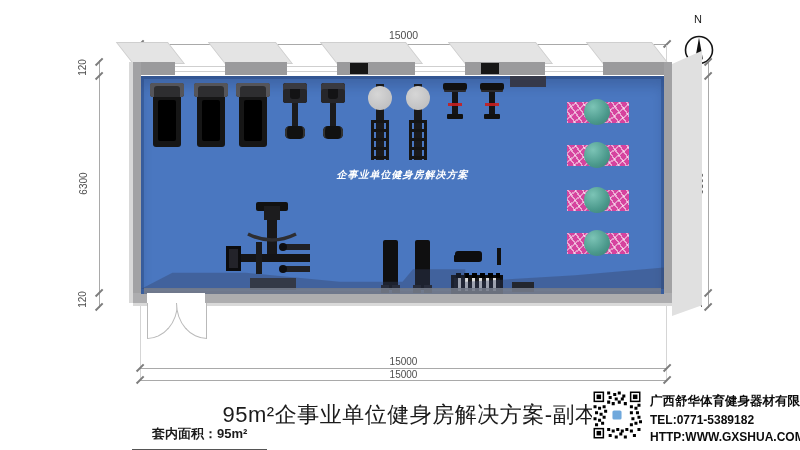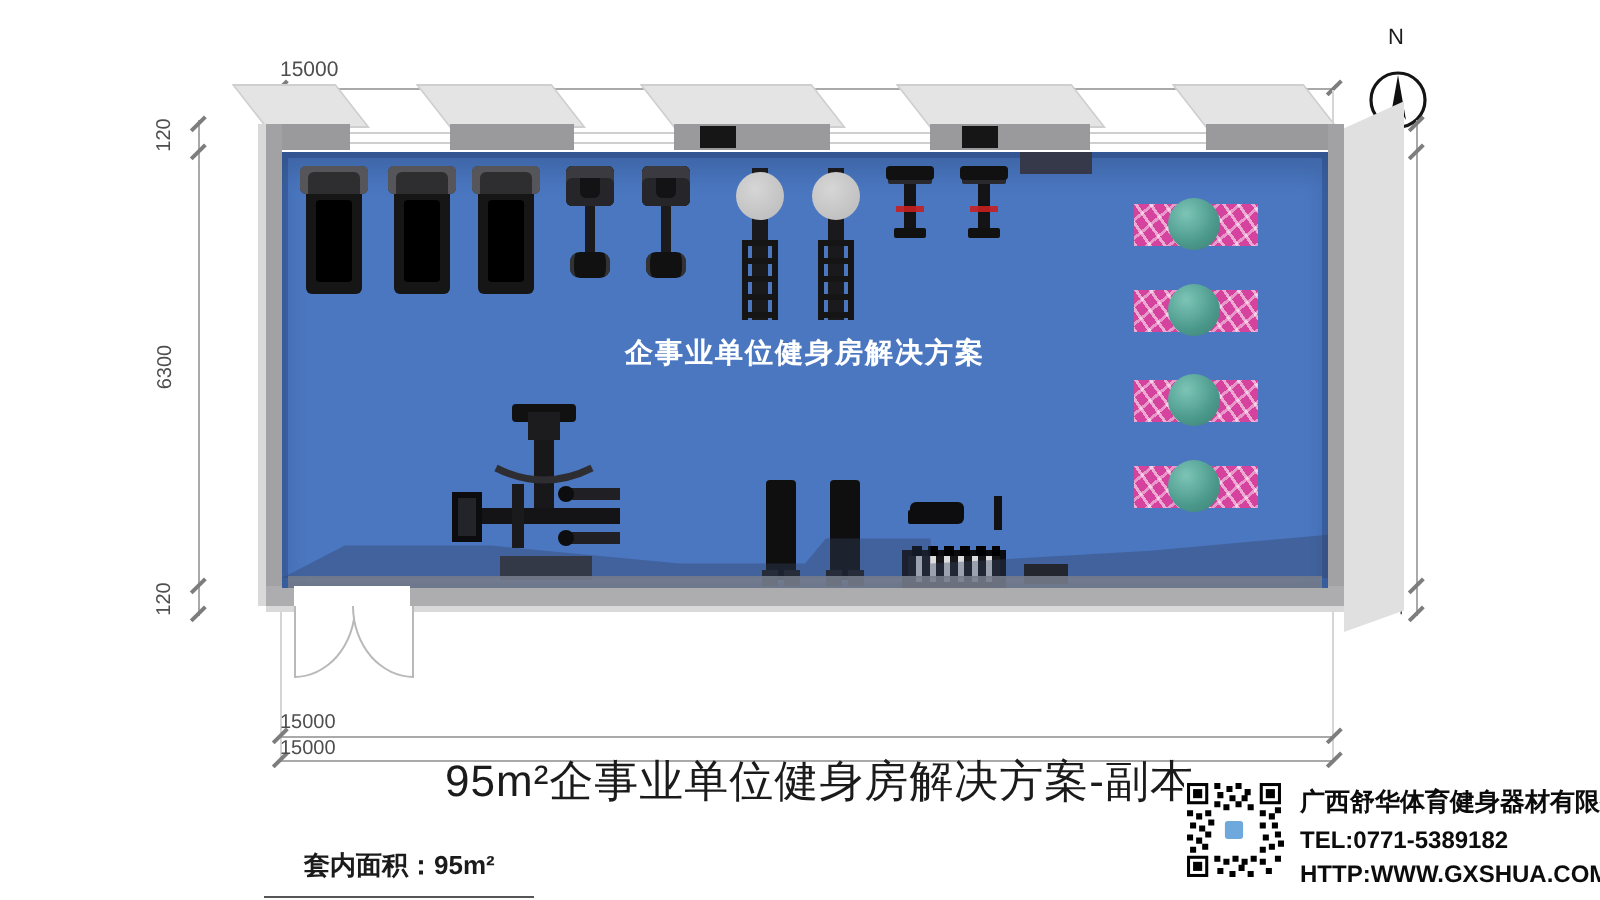--- a/index.html
+++ b/index.html
@@ -4,21 +4,21 @@
 <style>
   html,body{margin:0;padding:0;background:#fff;}
   .canvas{position:relative;width:800px;height:450px;background:#ffffff;overflow:hidden;
           font-family:"Liberation Sans","DejaVu Sans",sans-serif;}
   .abs{position:absolute;}
 
   
   .dim-line-h{position:absolute;height:0;border-top:1px solid #a9a9a9;}
   .dim-line-v{position:absolute;width:0;border-left:1px solid #a9a9a9;}
   .tick{position:absolute;width:10px;height:1.6px;background:#7d7d7d;transform:rotate(-45deg);}
-  .dim-label{position:absolute;font-size:10.5px;color:#4e4e4e;}
+  .dim-label{position:absolute;font-size:10.5px;color:#4e4e4e;text-align:center;}
   .dim-label-v{position:absolute;font-size:10px;color:#4e4e4e;transform:rotate(-90deg);transform-origin:center;white-space:nowrap;}
   .ext-line{position:absolute;background:#d5d5d5;}
 
   
   .wall{position:absolute;background:#a2a2a4;}
   .wall-light{position:absolute;background:#d9d9d9;}
   .right-face{position:absolute;left:672px;top:48px;width:30px;height:268px;background:#e0e0e0;
               clip-path:polygon(0 6%,100% 1%,100% 96%,0 100%);}
   .bay-bar{position:absolute;top:62px;height:13px;background:#9a9a9c;}
   .bay-roof{position:absolute;top:42px;height:20px;background:#e4e4e4;border:1px solid #cfcfcf;
@@ -27,21 +27,21 @@
   .glass-line{position:absolute;height:1px;background:#cfcfcf;}
 
   
   .floor{position:absolute;left:141px;top:76px;width:523px;height:218px;background:#4a77c0;
          box-shadow:inset 0 0 0 3px rgba(25,45,95,.28), inset 0 10px 12px rgba(10,20,50,.18);}
   .floor-shadow{position:absolute;left:0;bottom:5px;width:100%;height:36px;
          background:rgba(52,66,100,.38);
          clip-path:polygon(0 100%,6% 55%,20% 55%,38% 80%,50% 80%,52% 45%,62% 45%,62% 80%,83% 62%,100% 40%,100% 100%);}
   .floor-gray-strip{position:absolute;left:3px;right:3px;bottom:0;height:6px;background:#747b89;opacity:.9;}
   .room-label{position:absolute;left:0;top:92px;width:100%;text-align:center;color:#ffffff;}
-  .room-label .l1{font-size:14px;font-weight:bold;letter-spacing:1px;}
+  .room-label .l1{font-size:10px;font-weight:bold;letter-spacing:1px;font-style:italic;}
   .room-label .l2{font-size:9px;font-weight:bold;margin-top:2px;}
 
   
   .door-gap{position:absolute;left:147px;top:293px;width:58px;height:11px;background:#fff;}
   .door-leaf{position:absolute;top:303px;width:29px;height:35px;background:#fff;border:1px solid #b9b9b9;border-top:none;}
   .door-left{left:147px;border-radius:0 0 100% 0;}
   .door-right{left:176px;border-radius:0 0 0 100%;}
 
   
   .eq{position:absolute;}
@@ -90,21 +90,21 @@
        background:repeating-linear-gradient(to right,#17171a 0 4px,#dcdcdc 4px 7px);}
   .rack::before{content:"";position:absolute;left:2px;top:-5px;width:44px;height:5px;
        background:repeating-linear-gradient(to right,#000 0 5px,transparent 5px 8px);}
 
   .dark-block{position:absolute;background:#343947;}
 
   
   .compass-label{position:absolute;font-size:11px;color:#1c1c1c;}
 
   
-  .main-title{position:absolute;left:130px;top:376px;width:560px;text-align:center;
+  .main-title{position:absolute;left:130px;top:400px;width:560px;text-align:center;
       font-size:22px;color:#1b1b1b;letter-spacing:.5px;}
   .sub-title-wrap{position:absolute;left:132px;top:424px;width:560px;text-align:left;}
   .sub-title{display:inline-block;font-size:13px;font-weight:bold;color:#1b1b1b;
       padding:0 20px 6px 20px;border-bottom:1.5px solid #555;}
 
   
   .company{position:absolute;left:592px;top:390px;width:205px;display:flex;}
   .qr{width:50px;height:50px;background:#fff;flex:0 0 auto;}
   .company-text{margin-left:8px;padding-top:3px;}
   .company-name{font-size:12.5px;font-weight:bold;color:#0c0c0c;white-space:nowrap;}

